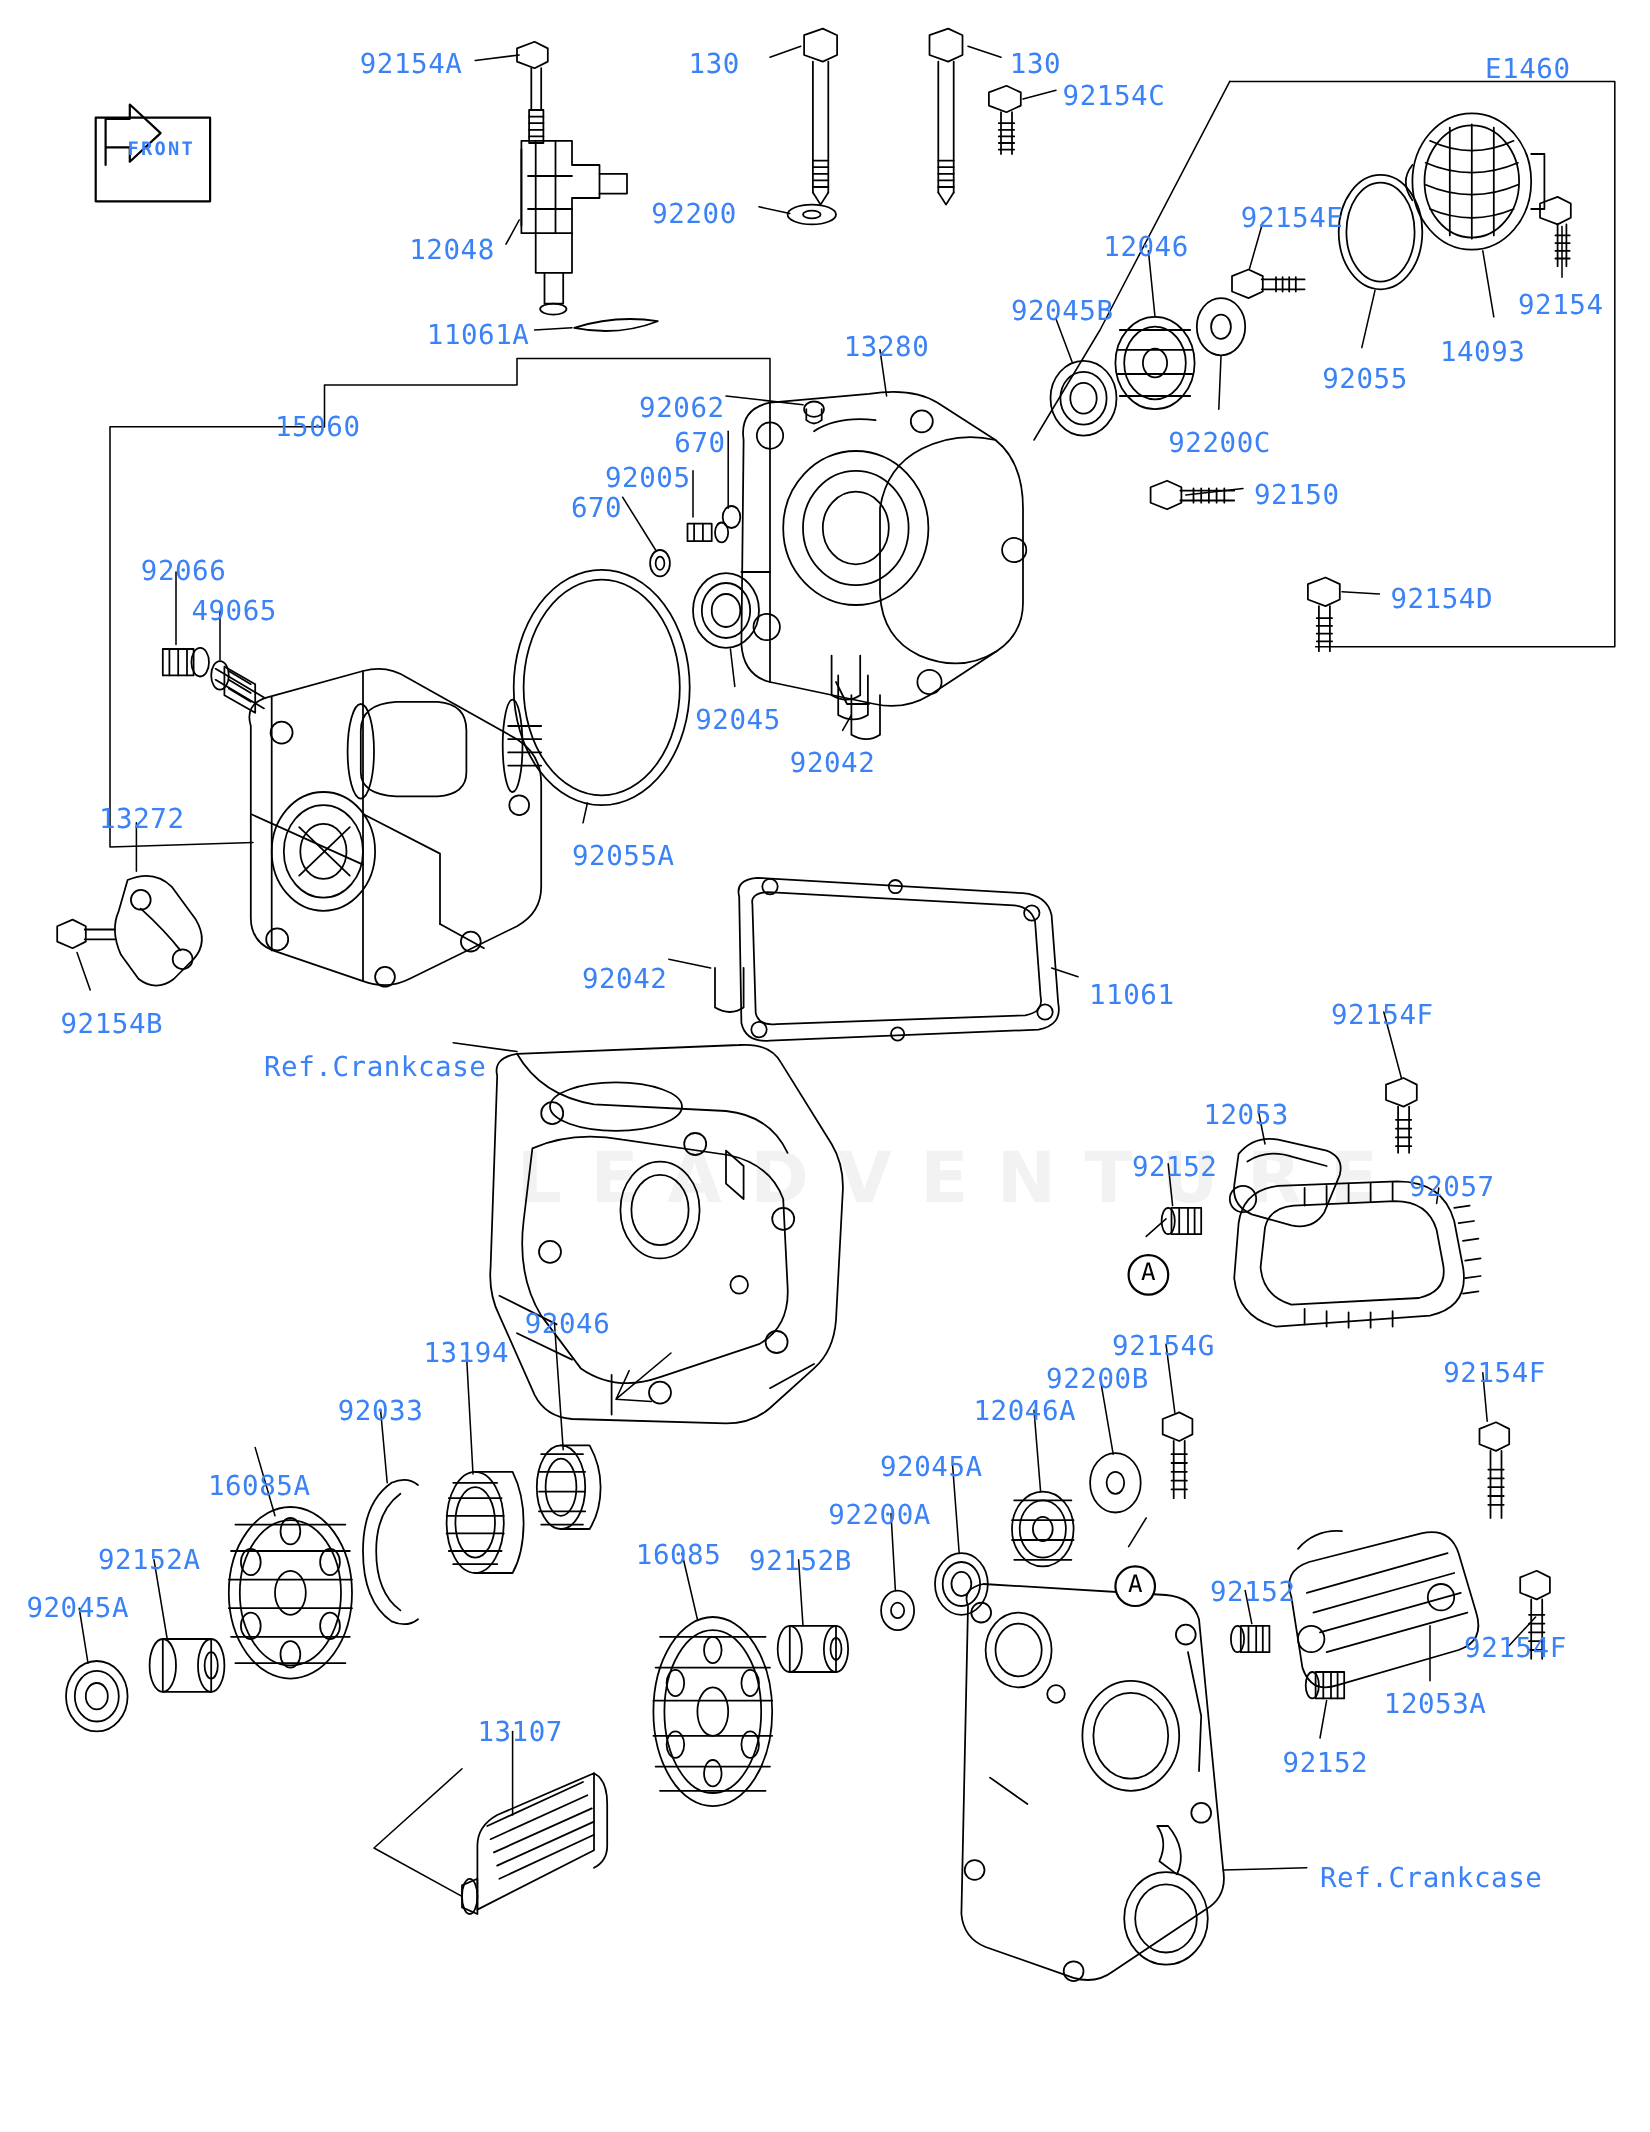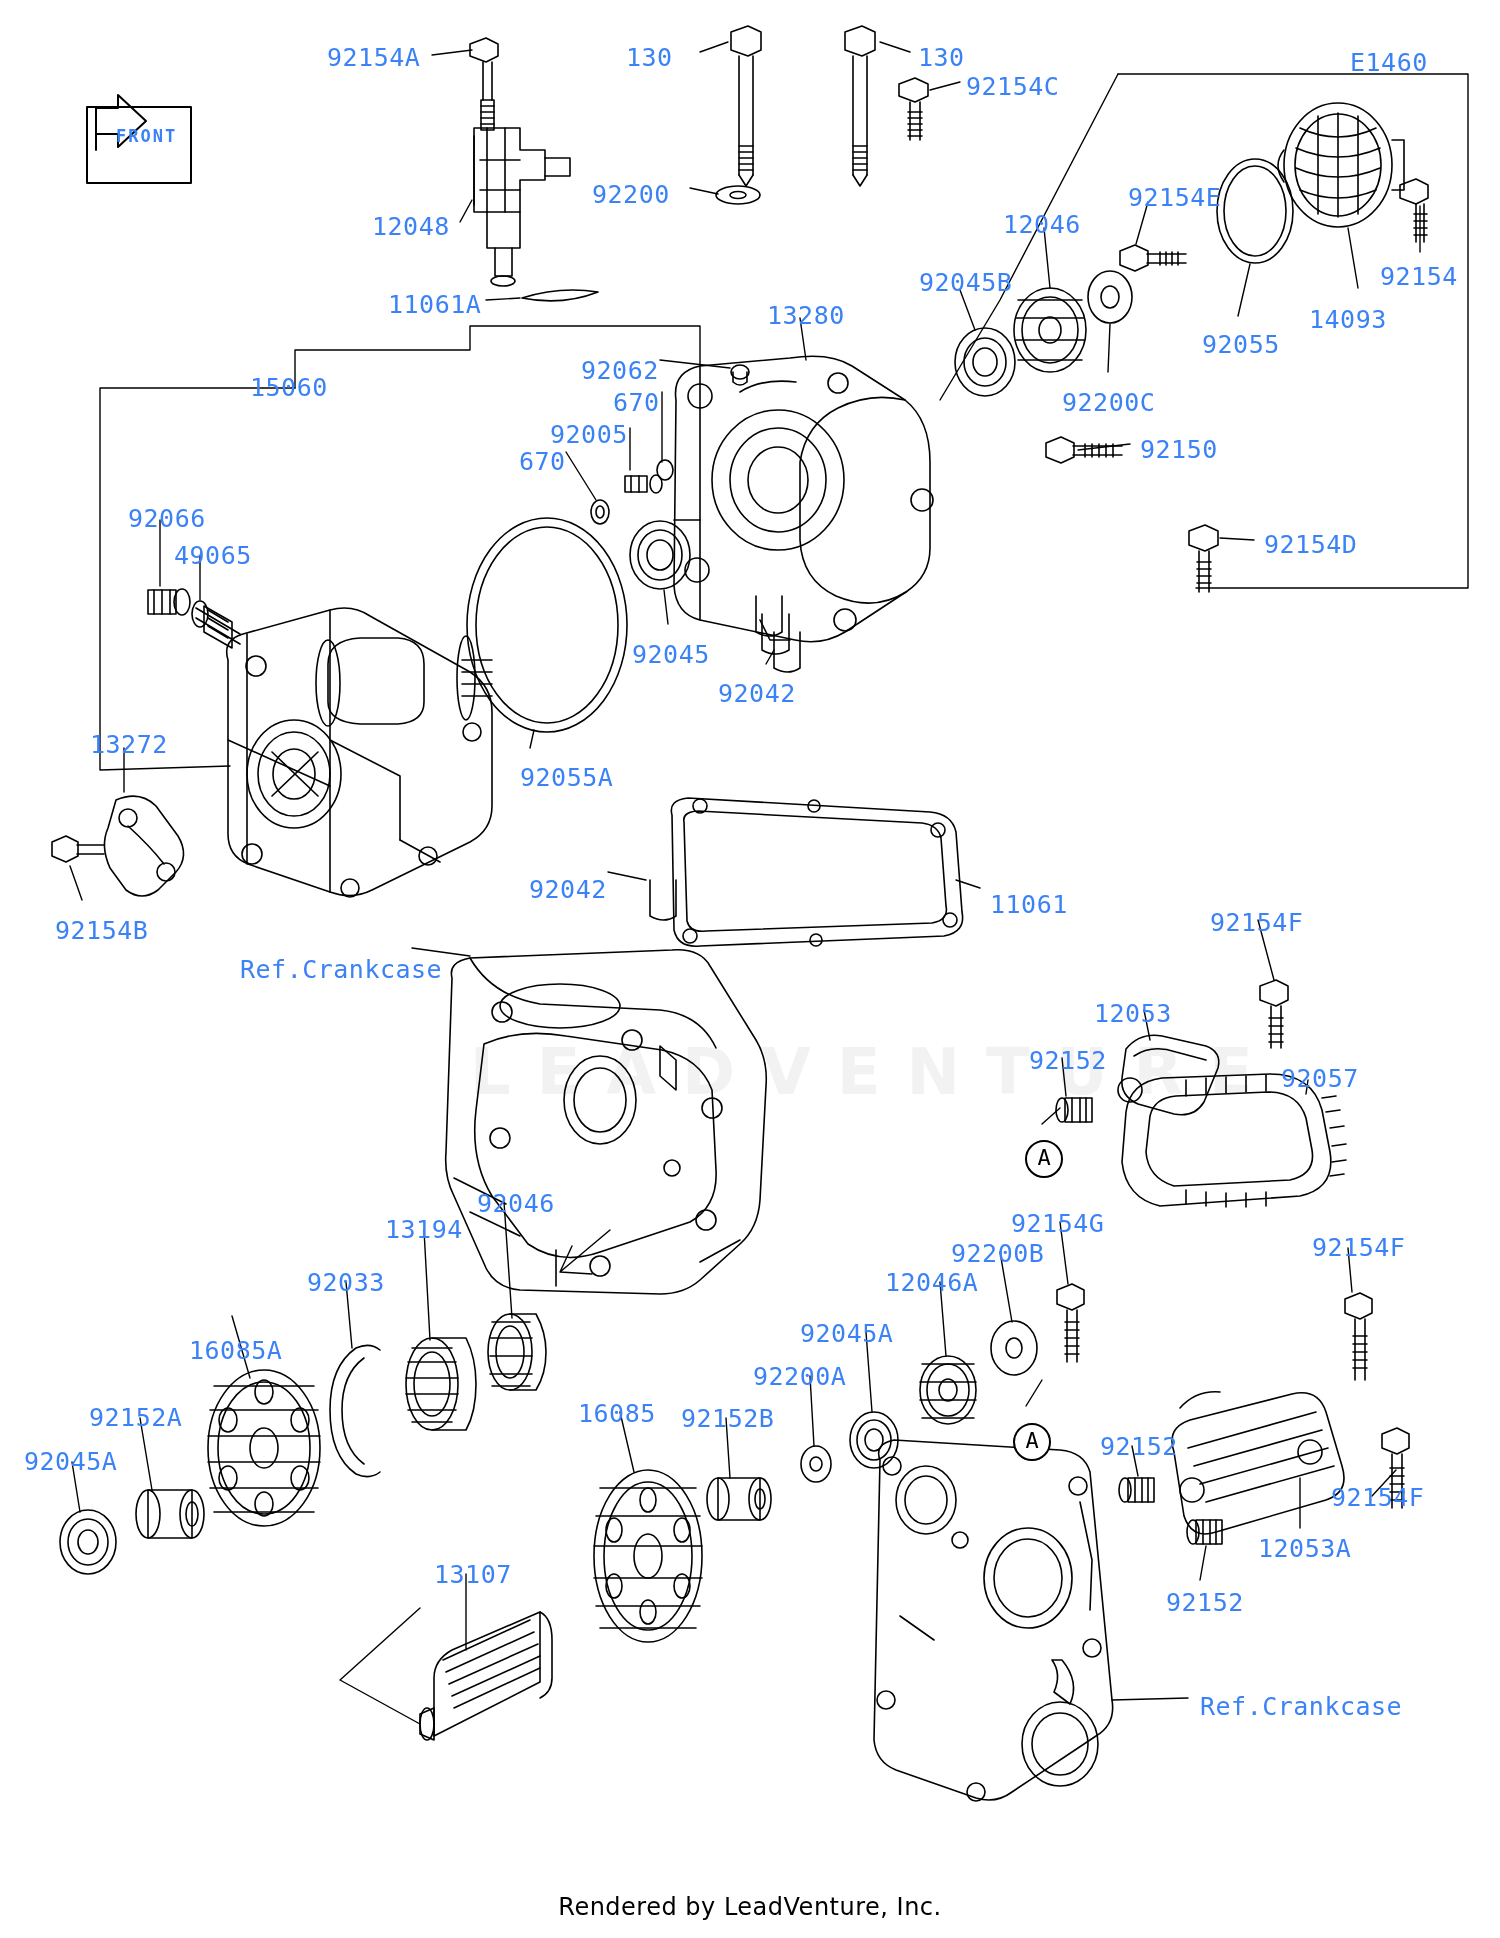--- a/index.html
+++ b/index.html
@@ -674,14 +674,13 @@
   <div class="label" style="left:1258px; top:1534px;">12053A</div>
   <div class="label" style="left:434px; top:1560px;">13107</div>
   <div class="label" style="left:1166px; top:1588px;">92152</div>
 
   <div class="label" style="left:240px; top:955px;">Ref.Crankcase</div>
   <div class="label" style="left:1200px; top:1692px;">Ref.Crankcase</div>
 
   <div class="circle-ref" style="left:1025px; top:1140px;">A</div>
   <div class="circle-ref" style="left:1013px; top:1423px;">A</div>
 
-  <div id="footer">Rendered by LeadVenture, Inc.</div>
 </div>
 
 </body></html>

